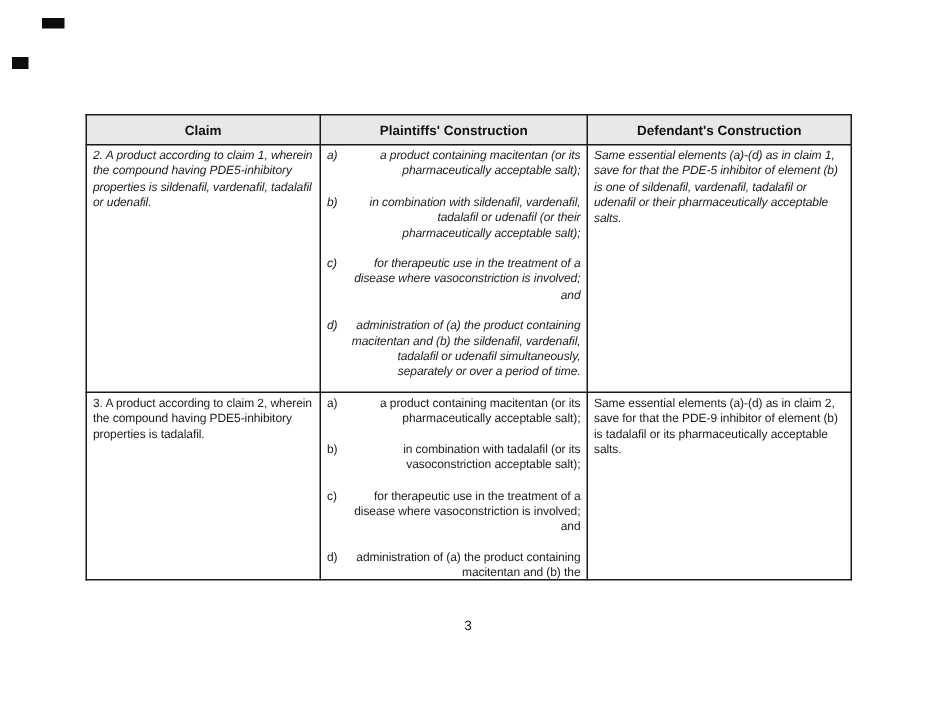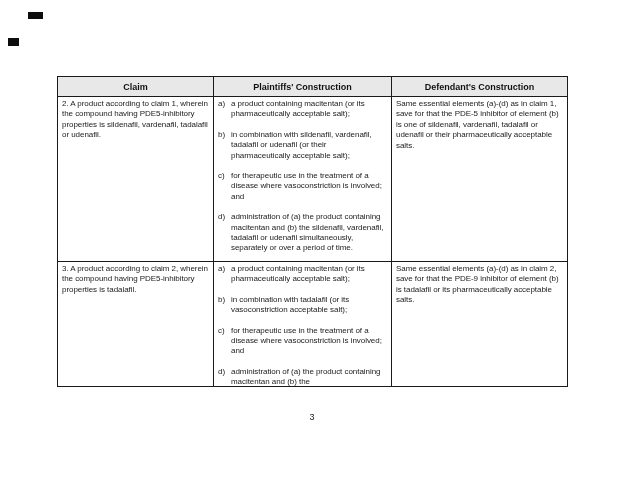--- a/index.html
+++ b/index.html
@@ -49,27 +49,27 @@
   .col-plaintiff { width: 178px; }
   .col-defendant { width: 176px; }
 
   .cell-clip {
     overflow: hidden;
     padding: 2px 4px 0 4px;
     font-size: 8px;
     line-height: 10.4px;
     letter-spacing: -0.05px;
   }
-  tr.row-1 .cell-clip { height: 162px; }
+  tr.row-1 .cell-clip { height: 162px; font-style: italic; }
   tr.row-2 .cell-clip { height: 122px; }
 
   .construction-item { display: flex; }
   .construction-item + .construction-item { margin-top: 10px; }
   .construction-item .marker { flex: 0 0 13px; }
-  .construction-item .item-text { flex: 1 1 auto; }
+  .construction-item .item-text { flex: 1 1 auto; text-align: right; }
 
   .page-number {
     position: absolute;
     left: 0;
     top: 412px;
     width: 624px;
     text-align: center;
     font-size: 9px;
     color: #222;
   }

